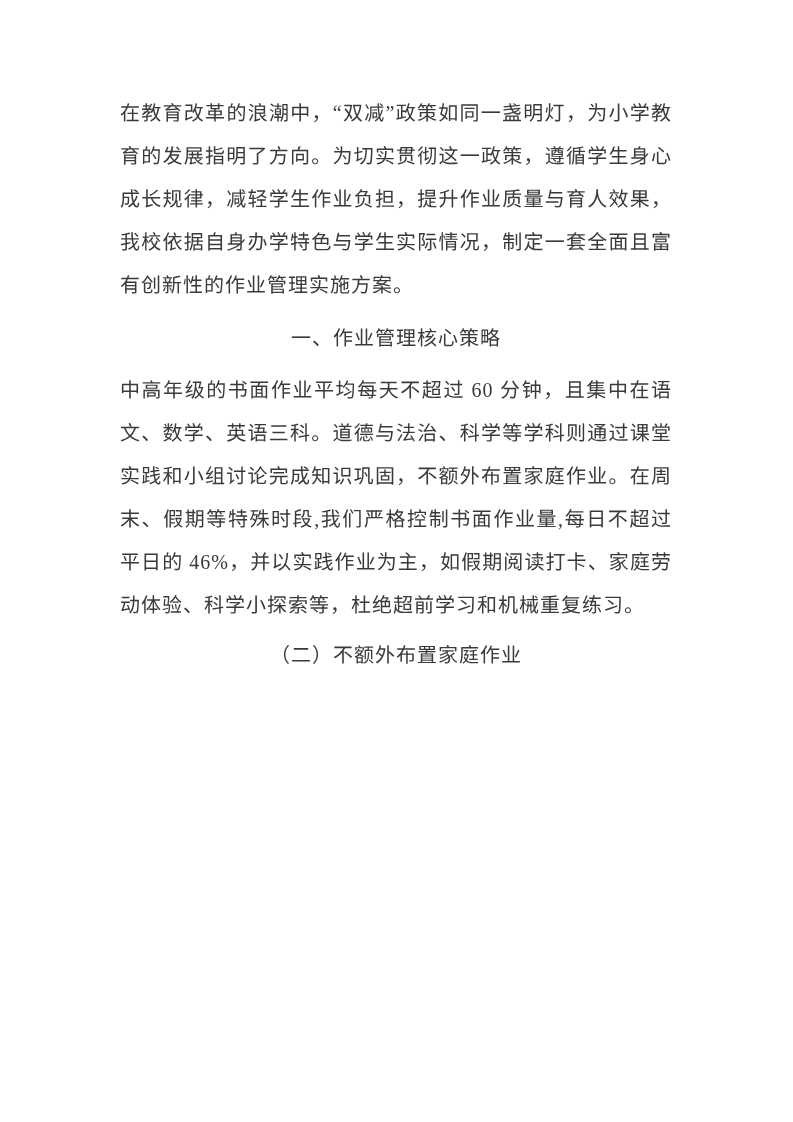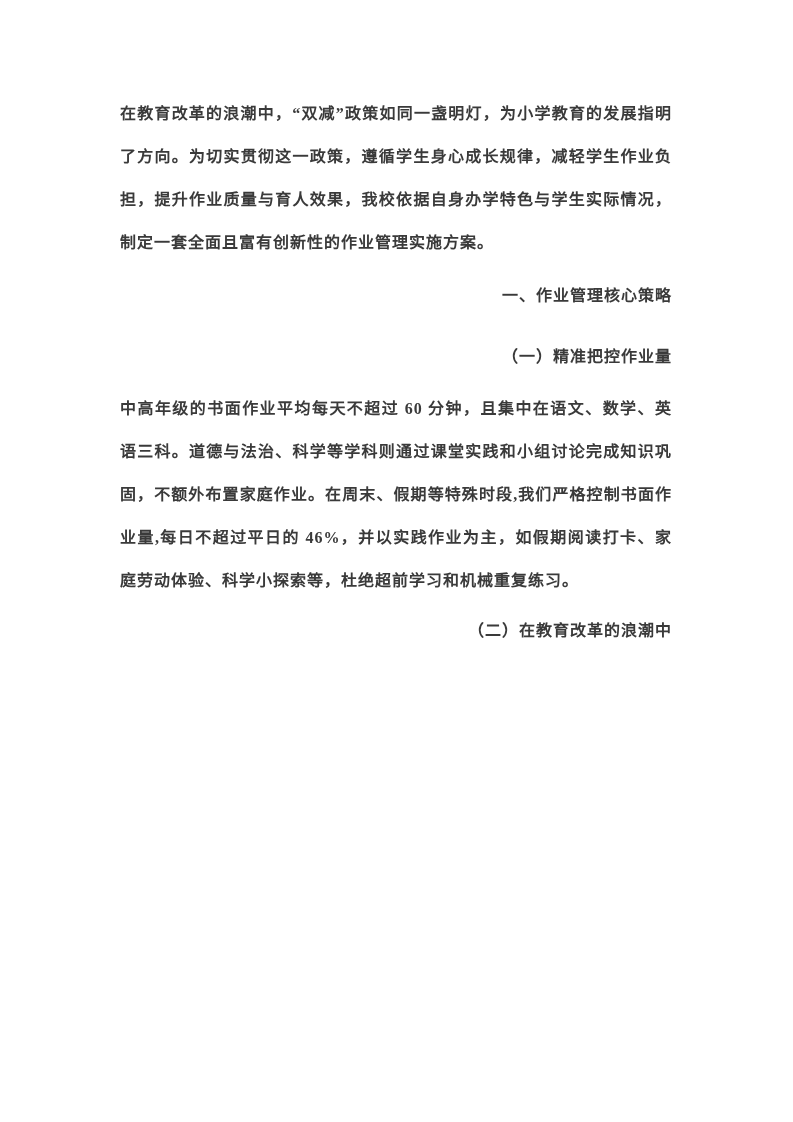--- a/index.html
+++ b/index.html
@@ -18,50 +18,49 @@
   }
   .content {
     box-sizing: border-box;
     padding: 92px 121px 0 120px;
     width: 100%;
   }
   .para, .heading {
     margin: 0;
     padding: 0;
     font-family: "Liberation Serif", "DejaVu Serif", serif;
-    font-size: 16px;
-    font-weight: bold;
+    font-size: 20px;
+    font-weight: normal;
     line-height: 43px;
     color: #3a3a3a;
     letter-spacing: 1px;
   }
   .para {
     text-align: justify;
     text-justify: inter-ideograph;
   }
   .heading {
-    text-align: right;
+    text-align: center;
   }
   .mt10 { margin-top: 10px; }
   .mt18 { margin-top: 18px; }
   .mt22 { margin-top: 22px; }
   .mt9  { margin-top: 9px; }
   .mt7  { margin-top: 7px; }
 </style>
 </head>
 <body>
 
 <div class="page">
   <div class="content">
 
     <p class="para">在教育改革的浪潮中，“双减”政策如同一盏明灯，为小学教育的发展指明了方向。为切实贯彻这一政策，遵循学生身心成长规律，减轻学生作业负担，提升作业质量与育人效果，我校依据自身办学特色与学生实际情况，制定一套全面且富有创新性的作业管理实施方案。</p>
 
     <h1 class="heading mt10">一、作业管理核心策略</h1>
 
-    <h2 class="heading mt18">（一）精准把控作业量</h2>
 
 
     <p class="para mt9">中高年级的书面作业平均每天不超过 60 分钟，且集中在语文、数学、英语三科。道德与法治、科学等学科则通过课堂实践和小组讨论完成知识巩固，不额外布置家庭作业。在周末、假期等特殊时段,我们严格控制书面作业量,每日不超过平日的 46%，并以实践作业为主，如假期阅读打卡、家庭劳动体验、科学小探索等，杜绝超前学习和机械重复练习。</p>
 
-    <h2 class="heading mt7">（二）在教育改革的浪潮中</h2>
+    <h2 class="heading mt7">（二）不额外布置家庭作业</h2>
 
   </div>
 </div>
 
 </body></html>

